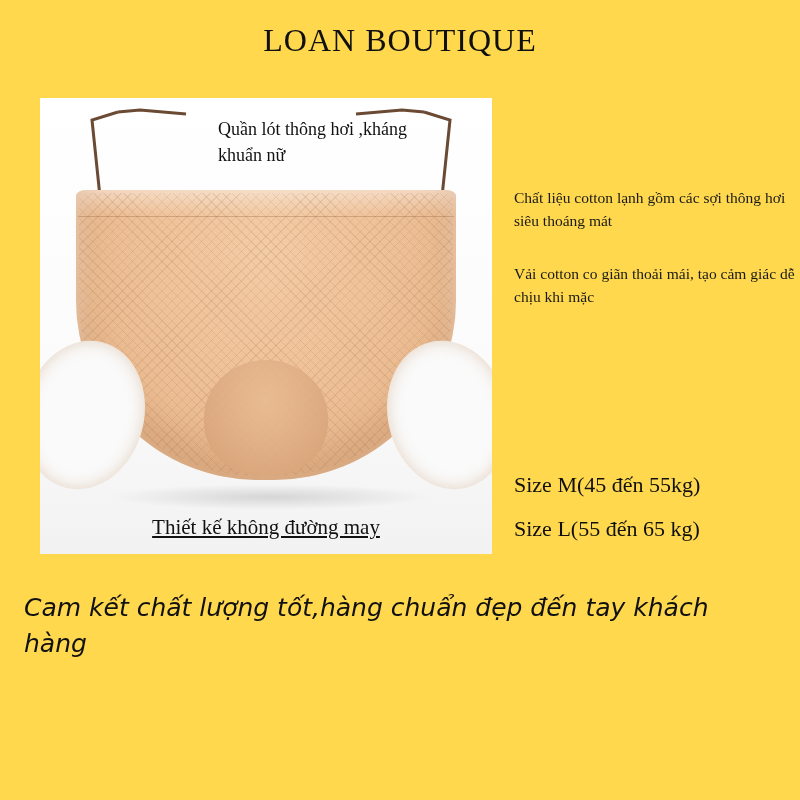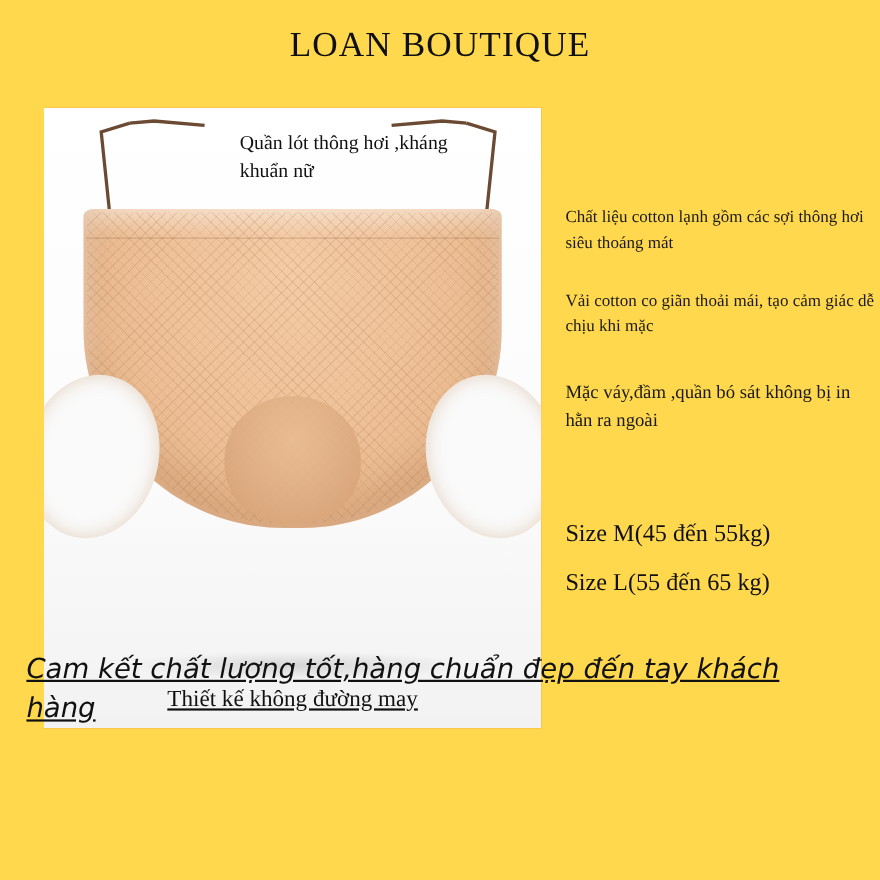--- a/index.html
+++ b/index.html
@@ -33,22 +33,22 @@
     color: #101010;
     font-weight: 400;
   }
 
   
   .photo-card {
     position: absolute;
     left: 40px;
     top: 98px;
     width: 452px;
-    height: 564px;
-    background: #f97316;
+    height: 456px;
+    background: #ffffff;
     overflow: hidden;
   }
   .photo-inner {
     position: absolute;
     inset: 0;
     background: linear-gradient(#ffffff 0%, #fbfbfb 60%, #f2f2f2 100%);
   }
 
   
   .hanger {
@@ -187,21 +187,20 @@
   .pledge {
     position: absolute;
     left: 24px;
     top: 590px;
     width: 740px;
     font-family: "DejaVu Sans", sans-serif;
     font-style: italic;
     font-size: 25px;
     line-height: 36px;
     color: #111;
-    text-decoration: underline;
   }
 </style>
 </head>
 <body>
 
 <div class="page">
 
   <div class="brand-title">LOAN BOUTIQUE</div>
 
   <div class="photo-card">
@@ -228,20 +227,19 @@
 
     <div class="shadow-floor"></div>
 
     <div class="caption-top">Quần lót thông hơi ,kháng khuẩn nữ</div>
     <div class="caption-bottom">Thiết kế không đường may</div>
   </div>
 
 
   <div class="desc-block desc-1">Chất liệu cotton lạnh gồm các sợi thông hơi siêu thoáng mát</div>
   <div class="desc-block desc-2">Vải cotton co giãn thoải mái, tạo cảm giác dễ chịu khi mặc</div>
-  <div class="desc-block desc-3">Mặc váy,đầm ,quần bó sát không bị in hằn ra ngoài</div>
 
   <div class="size-line size-1">Size M(45 đến 55kg)</div>
   <div class="size-line size-2">Size L(55 đến 65 kg)</div>
 
   <div class="pledge">Cam kết chất lượng tốt,hàng chuẩn đẹp đến tay khách hàng</div>
 
 </div>
 
 </body></html>

